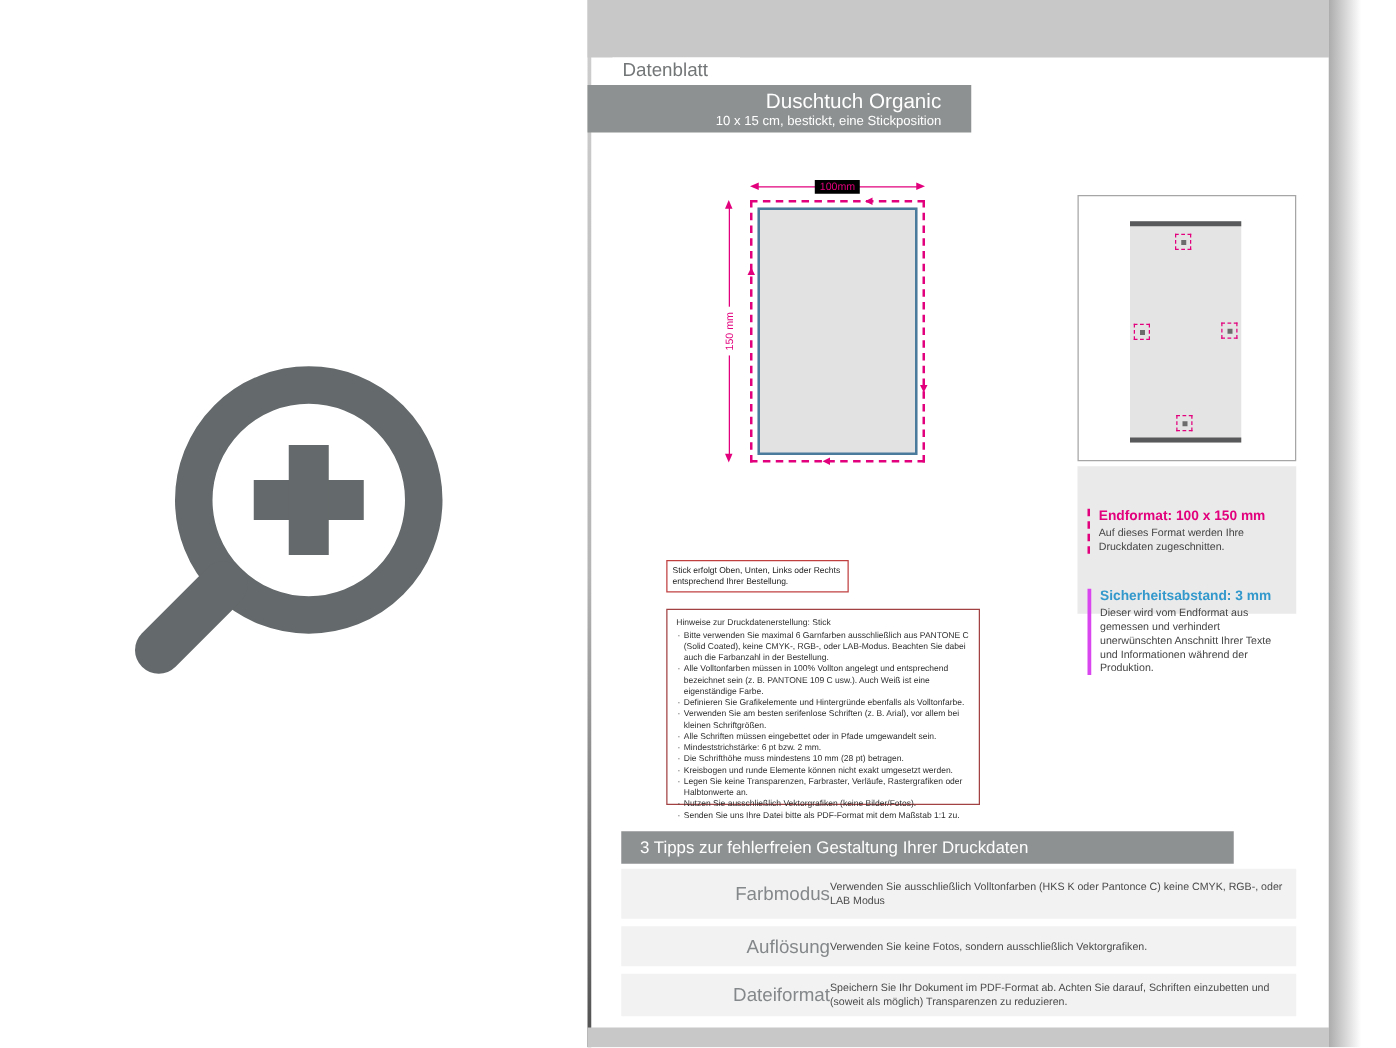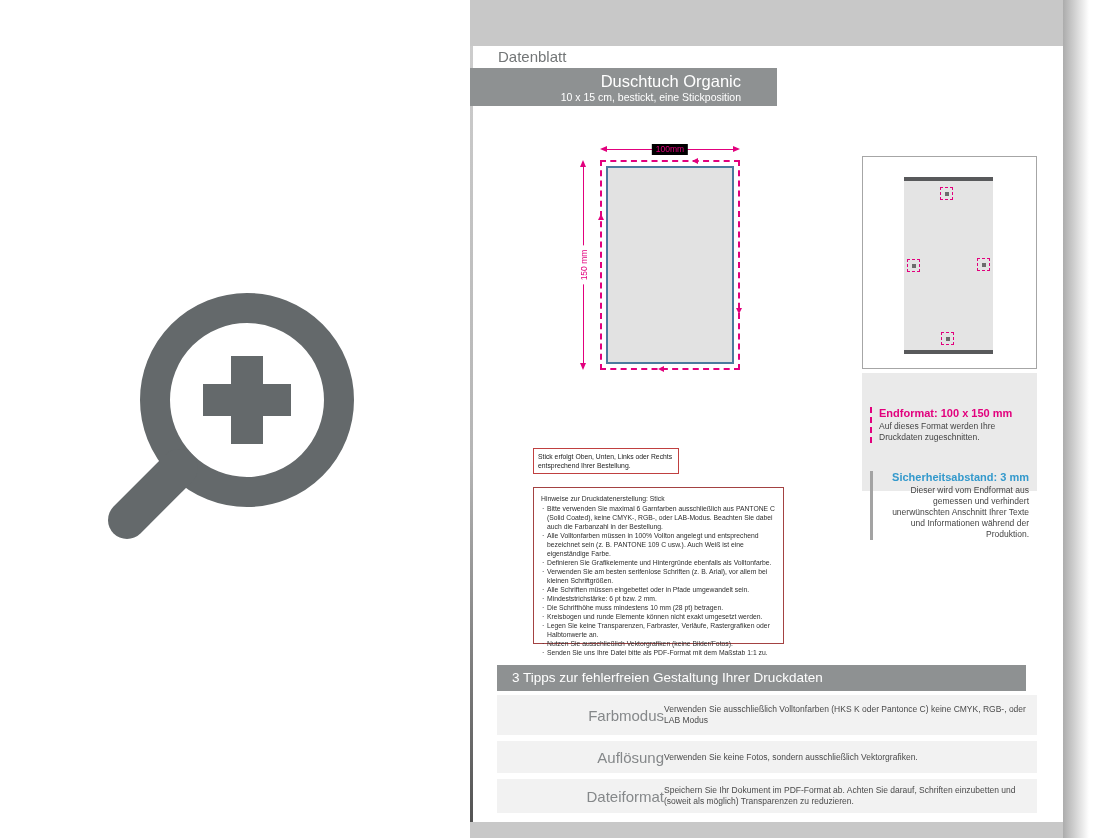--- a/index.html
+++ b/index.html
@@ -11,21 +11,21 @@
              background:linear-gradient(to bottom,#cfcfcf 0%,#b5b5b5 55%,#4f4f4f 100%);}
   .band-top{position:absolute;left:470px;top:0;width:593px;height:46px;background:#c8c8c8;}
   .band-bottom{position:absolute;left:470px;top:822px;width:593px;height:16px;background:#c8c8c8;}
   .right-shadow{position:absolute;left:1063px;top:0;width:26px;height:838px;
                 background:linear-gradient(to right,rgba(140,140,140,.72),rgba(255,255,255,0));}
 
   
   .tab{position:absolute;left:490px;top:46px;width:102px;height:22px;background:#fff;
        color:#737677;font-size:15px;line-height:22px;padding-left:8px;box-sizing:border-box;}
   .banner{position:absolute;left:470px;top:68px;width:307px;height:38px;background:#8e9192;
-          color:#fff;text-align:right;box-sizing:border-box;padding:3px 36px 0 0;}
+          color:#fff;text-align:right;box-sizing:border-box;padding:3px 24px 0 0;}
   .banner .t{font-size:16.5px;line-height:20px;}
   .banner .s{font-size:10.5px;line-height:13px;}
 
   
   .zoom-icon{position:absolute;left:105px;top:282px;cursor:pointer;}
 
   
   .dim-top{position:absolute;left:600px;top:144px;width:140px;height:12px;}
   .dim-top .line{position:absolute;left:3px;right:3px;top:5px;height:1px;background:#e2007d;}
   .dim-top .lbl{position:absolute;left:50%;top:0;transform:translateX(-50%);background:#000000;
@@ -58,38 +58,38 @@
   .marker{position:absolute;width:13px;height:13px;border:1px dashed #e2007d;box-sizing:border-box;}
   .marker::after{content:"";position:absolute;left:3.5px;top:3.5px;width:4px;height:4px;background:#6c6c6c;}
   .marker.m-top{left:36px;top:10px;} .marker.m-left{left:3px;top:82px;}
   .marker.m-right{left:73px;top:81px;} .marker.m-bottom{left:37px;top:155px;}
 
   
   .notes{position:absolute;left:862px;top:373px;width:175px;height:118px;background:#eaeaea;
          box-sizing:border-box;padding:6px 8px;}
   .note-block{margin-bottom:9px;padding-left:7px;}
   .note-block.endformat{border-left:2px dashed #e2007d;}
-  .note-block.safety{border-left:3px solid #a3a3a3;text-align:right;}
+  .note-block.safety{border-left:3px solid #d946ef;}
   .note-title{font-size:11px;font-weight:bold;line-height:13px;margin-bottom:1px;margin-top:28px;}
   .note-title.pink{color:#e2007d;} .note-title.blue{color:#3399cc;}
   .note-text{font-size:8.5px;line-height:11px;color:#444;}
 
   
   .stick-note{position:absolute;left:533px;top:448px;width:146px;height:26px;background:#fff;
               border:1px solid #c04040;box-sizing:border-box;padding:3px 4px;
               font-size:6.8px;line-height:9px;color:#222;}
   .hints{position:absolute;left:533px;top:487px;width:251px;height:157px;background:#fff;
          border:1px solid #a34242;box-sizing:border-box;padding:6px 7px;
          font-size:6.8px;line-height:9px;color:#2e2e2e;}
   .hints .h-title{margin-bottom:1px;}
   .hint-item{position:relative;padding-left:6px;}
   .hint-item::before{content:"\00B7";position:absolute;left:1px;top:0;color:#2e2e2e;}
 
   
-  .tips-header{position:absolute;left:497px;top:665px;width:529px;height:26px;background:#8e9192;
+  .tips-header{position:absolute;left:497px;top:665px;width:490px;height:26px;background:#8e9192;
                color:#fff;font-size:13.5px;line-height:26px;padding-left:15px;box-sizing:border-box;}
   .tip-row{position:absolute;left:497px;width:540px;background:#f2f2f2;display:flex;align-items:center;box-sizing:border-box;}
   .tip-row.r0{top:695px;height:40px;} .tip-row.r1{top:741px;height:32px;} .tip-row.r2{top:779px;height:34px;}
   .tip-label{width:152px;padding-left:15px;font-size:15px;color:#85888a;flex:none;text-align:right;}
   .tip-text{width:362px;font-size:8.5px;line-height:11px;color:#4a4a4a;}
 </style>
 </head>
 <body>
 
 <div class="canvas">

